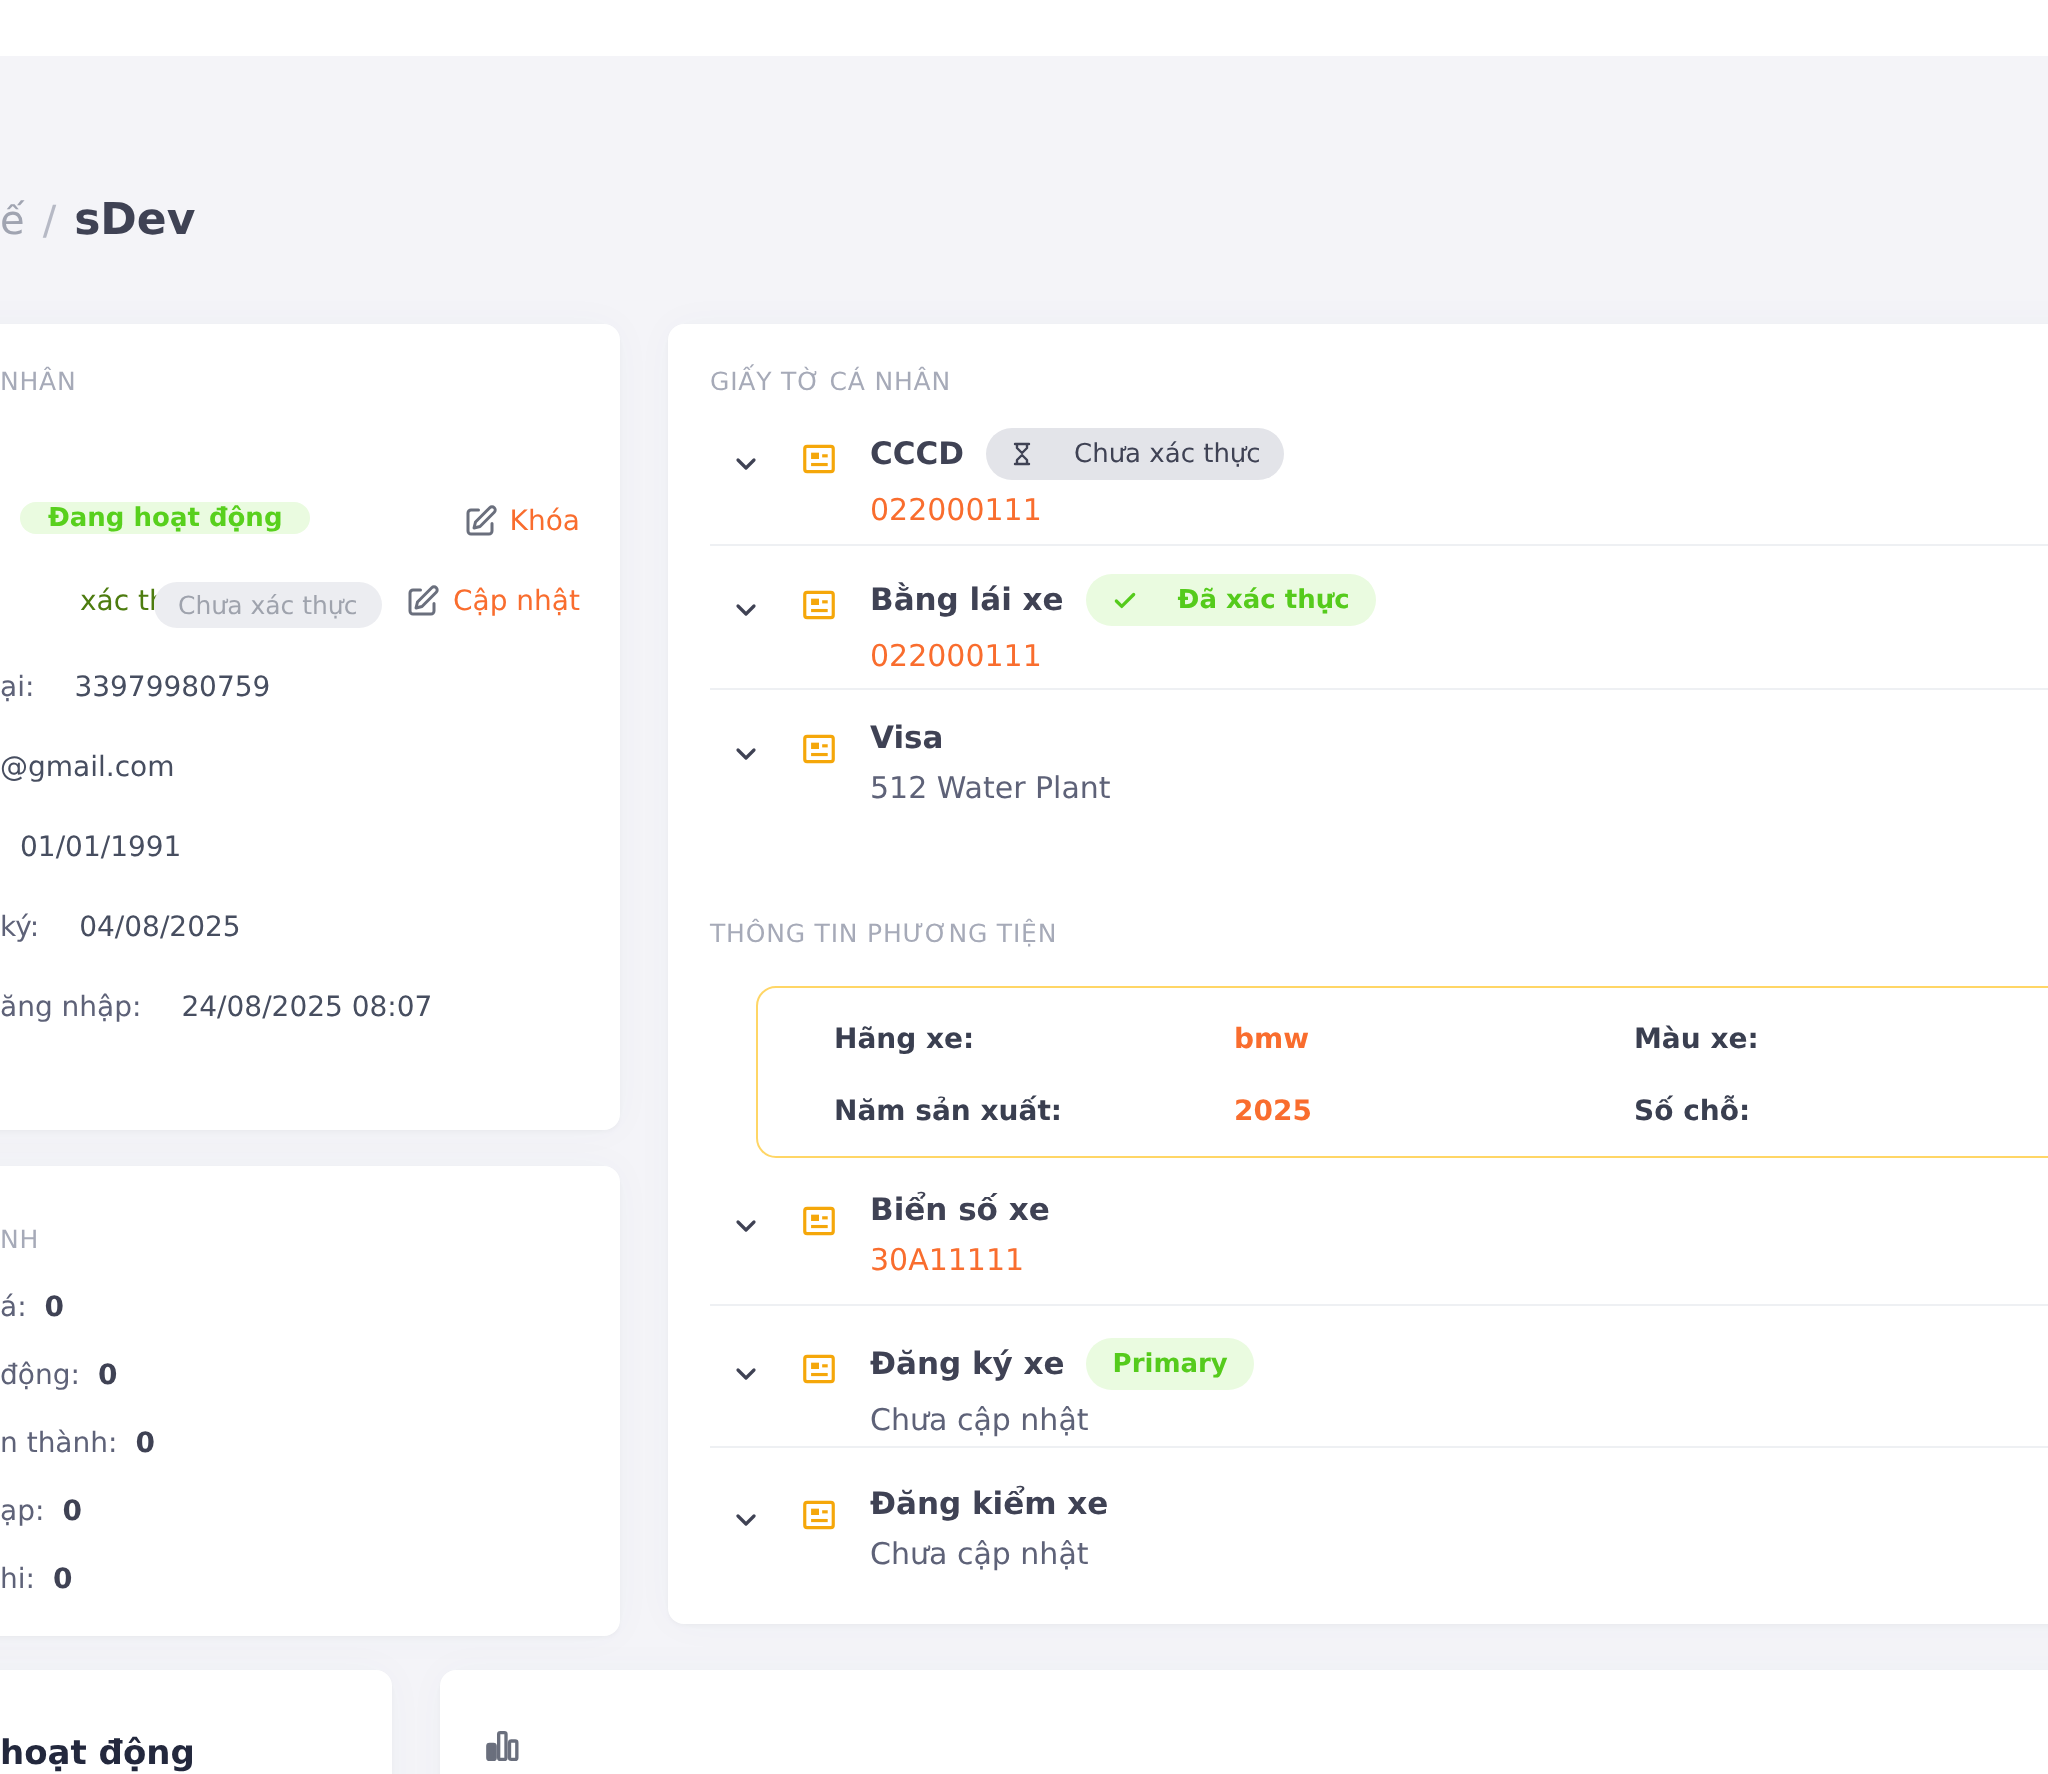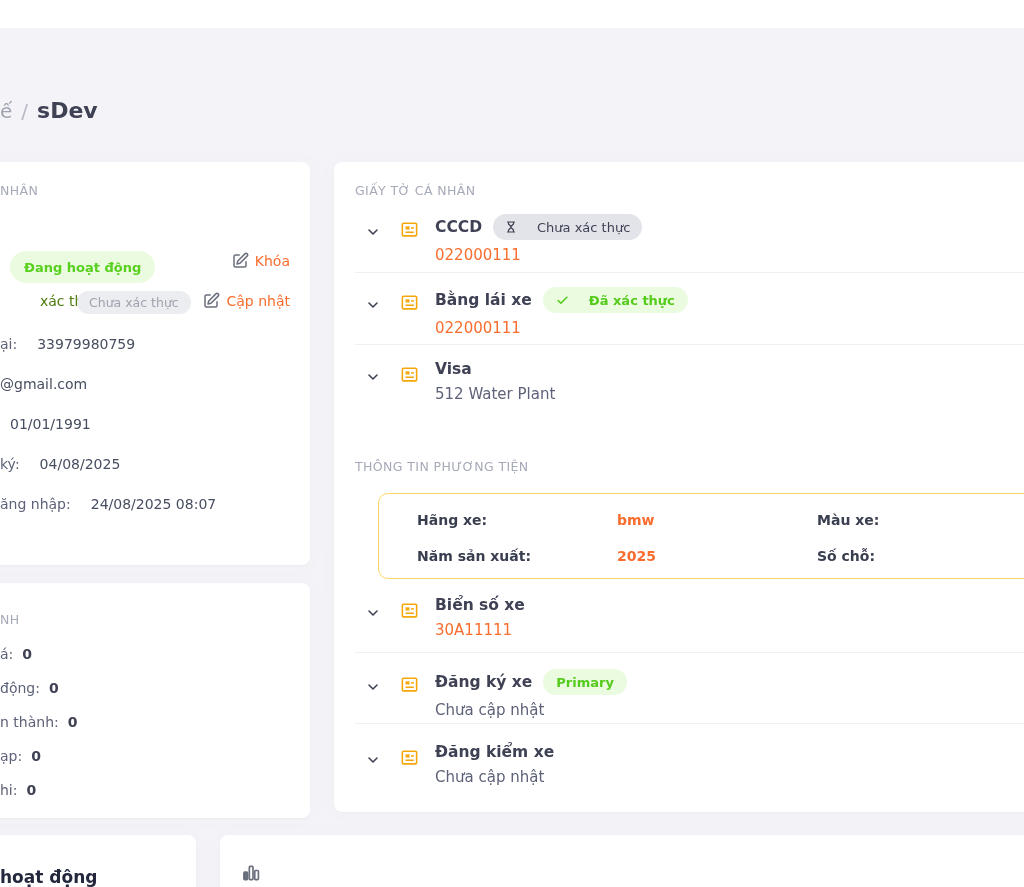--- a/index.html
+++ b/index.html
@@ -15,21 +15,21 @@
   .crumb-sep{font-size:20px;color:#b6b9c5;}
   .crumb-current{font-size:22px;font-weight:600;color:#3f4254;}
 
   .card{position:absolute;background:#ffffff;border-radius:8px;
         box-shadow:0 0 20px rgba(76,87,125,.03),0 1px 2px rgba(0,0,0,.03);}
 
   .section-heading{font-size:12.5px;font-weight:500;color:#a6aab8;letter-spacing:.4px;}
 
   
   .pill{display:inline-flex;align-items:center;gap:20px;border-radius:20px;white-space:nowrap;}
-  .pill-active{background:#eafbe0;color:#58d01d;font-weight:700;font-size:13px;height:32px;padding:0 14px;}
+  .pill-active{background:#eafbe0;color:#58d01d;font-weight:700;font-size:13px;height:16px;padding:0 14px;}
   .pill-muted{background:#ecedf1;color:#9fa3ad;font-size:12.5px;height:23px;padding:0 12px;}
   .pill-pending{background:#e3e4e9;color:#3f4254;font-size:13px;font-weight:500;height:26px;padding:0 12px;}
   .pill-verified{background:#eafbe0;color:#55cb1c;font-size:13px;font-weight:700;height:26px;padding:0 13px;}
 
   .link-orange{display:inline-flex;align-items:center;gap:6px;color:#f96d2e;font-size:14px;font-weight:500;cursor:pointer;}
 
   .field-row{position:absolute;display:flex;gap:20px;font-size:14px;line-height:20px;}
   .field-label{color:#5e6278;}
   .field-value{color:#474e60;}
 

